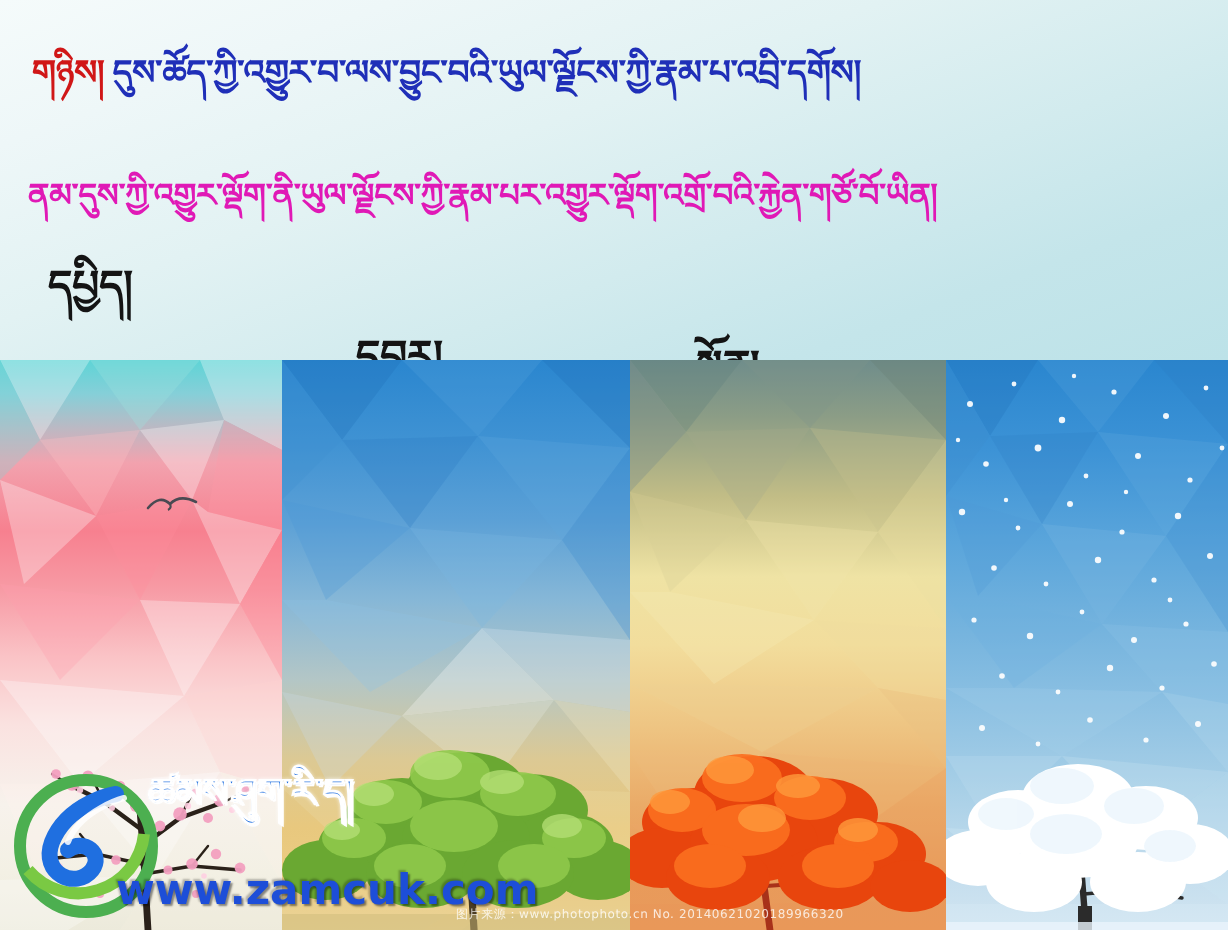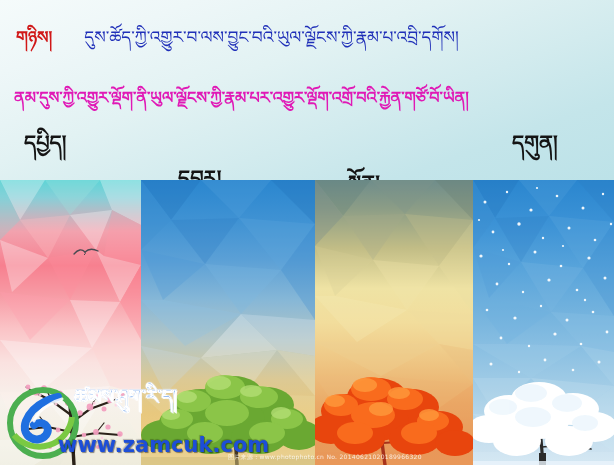--- a/index.html
+++ b/index.html
@@ -46,25 +46,25 @@
   #line1 {
     top: 20px;
     left: 0;
     padding-left: 16px;
     font-size: 17px;
     line-height: 34px;
   }
   #line1 .tag {
     color: #d01717;
     font-weight: 600;
-    margin-right: 32px;
+    margin-right: 4px;
   }
   #line1 .body {
     color: #1f2fb8;
-    font-weight: 400;
+    font-weight: 700;
     margin-top: 28px;
   }
   #line2 {
     top: 82px;
     left: 0;
     padding-left: 14px;
     font-size: 16px;
     line-height: 32px;
     color: #e019b6;
     font-weight: 600;
@@ -247,21 +247,20 @@
     <div class="line" id="line1">
       <span class="tag">གཉིས།</span><span class="body">དུས་ཚོད་ཀྱི་འགྱུར་བ་ལས་བྱུང་བའི་ཡུལ་ལྗོངས་ཀྱི་རྣམ་པ་འབྲི་དགོས།</span>
     </div>
 
     <div class="line" id="line2">ནམ་དུས་ཀྱི་འགྱུར་ལྡོག་ནི་ཡུལ་ལྗོངས་ཀྱི་རྣམ་པར་འགྱུར་ལྡོག་འགྲོ་བའི་རྐྱེན་གཙོ་བོ་ཡིན།</div>
 
     <div id="season-labels">
       <div class="season-label s0">དཔྱིད།</div>
       <div class="season-label s1">དབྱར།</div>
       <div class="season-label s2">སྟོན།</div>
-      <div class="season-label s3">དགུན།</div>
     </div>
   </div>
 
   <div id="picture">
 
     <div class="panel panel-spring">
       <div class="sky"></div>
       <div class="poly">
         <svg viewBox="0 0 141 285" preserveAspectRatio="none">
           <g opacity="0.30">

